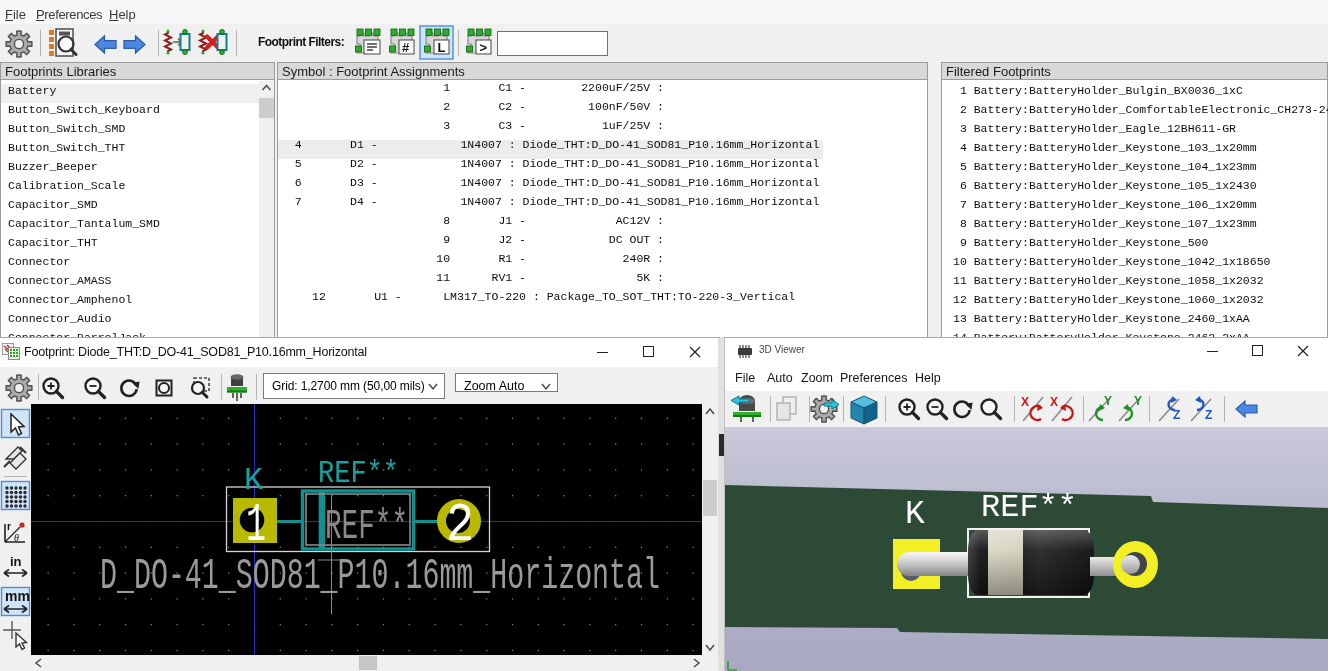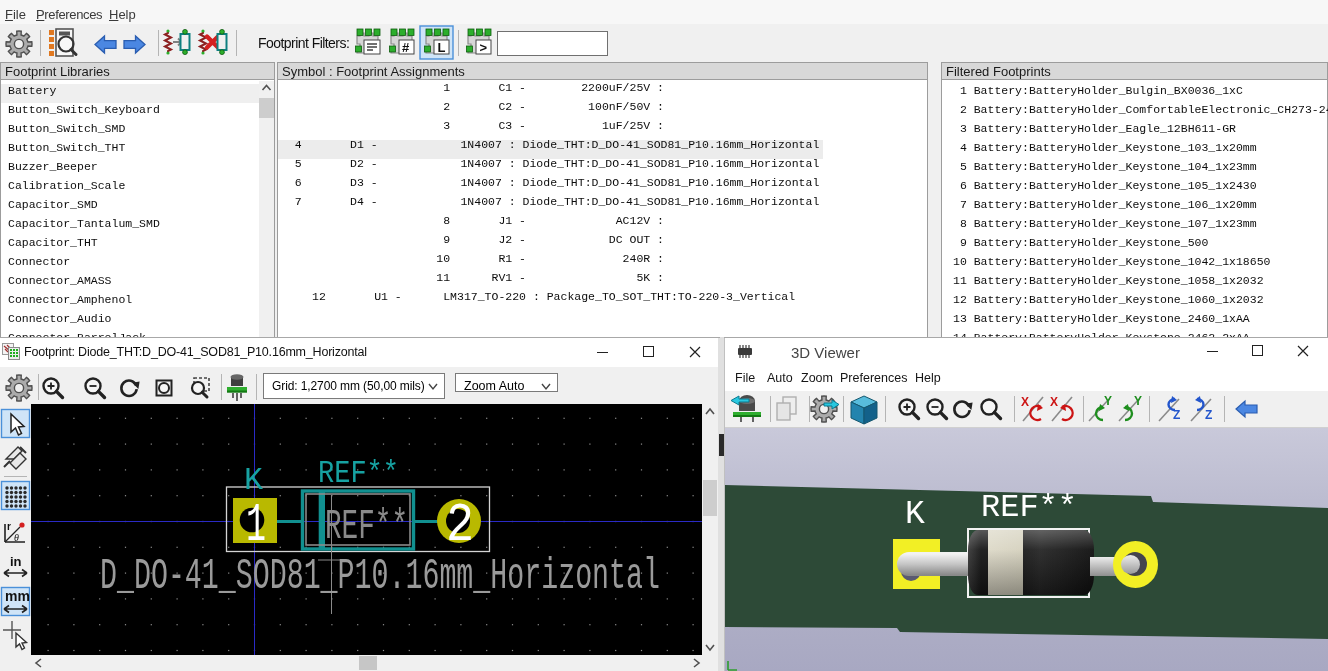--- a/index.html
+++ b/index.html
@@ -135,26 +135,26 @@
       <rect x="10" y="11" width="15" height="14" fill="#fff" stroke="#444"></rect>
       <text x="13.5" y="23" font-size="13" font-weight="bold" fill="#111" font-family="Liberation Sans">L</text>
     </g>
   <line x1="458.5" y1="6" x2="458.5" y2="32" stroke="#b4b4b4"></line>
   <g transform="translate(466,5)">
       <use href="#chip"></use>
       <rect x="10" y="11" width="15" height="14" fill="#fff" stroke="#444"></rect>
       <text x="13.5" y="23" font-size="13" font-weight="bold" fill="#111" font-family="Liberation Sans">&gt;</text>
     </g>
 </svg>
-<div class="abs" style="left:258px;top:35px;font-size:14px;font-weight:normal;color:#101010;letter-spacing:-0.55px;">Footprint Filters:</div>
+<div class="abs" style="left:258px;top:35px;font-size:12px;font-weight:bold;color:#101010;letter-spacing:-0.55px;">Footprint Filters:</div>
 
 <div class="abs" style="left:497px;top:31px;width:109px;height:23px;background:#fff;border:1px solid #707070;"></div>
 
 <div class="abs" style="left:0;top:62px;width:275px;height:18px;"></div>
-<div class="abs hdr" style="left:0;top:62px;width:275px;height:18px;">Footprint Libraries</div>
+<div class="abs hdr" style="left:0;top:62px;width:275px;height:18px;">Footprints Libraries</div>
 <div class="abs" style="left:0;top:80px;width:275px;height:260px;background:#fff;border:1px solid #9c9c9c;border-top:none;box-sizing:border-box;"></div>
 <div class="abs" style="left:1px;top:83.5px;width:258px;height:19px;background:#efefef;"></div>
 <pre class="abs" style="left:8px;top:81.4px;">Battery
 Button_Switch_Keyboard
 Button_Switch_SMD
 Button_Switch_THT
 Buzzer_Beeper
 Calibration_Scale
 Capacitor_SMD
 Capacitor_Tantalum_SMD
@@ -637,21 +637,21 @@
         <line x1="4" y1="0" x2="4" y2="3"></line>
           <line x1="7" y1="0" x2="7" y2="3"></line>
           <line x1="10" y1="0" x2="10" y2="3"></line>
           <line x1="13" y1="0" x2="13" y2="3"></line>
         <line x1="4" y1="10" x2="4" y2="13"></line>
           <line x1="7" y1="10" x2="7" y2="13"></line>
           <line x1="10" y1="10" x2="10" y2="13"></line>
           <line x1="13" y1="10" x2="13" y2="13"></line>
       </g>
     </svg>
-    <span class="abs" style="left:34px;top:7px;font-size:15px;color:#454545;margin-left:32px;">3D Viewer</span>
+    <span class="abs" style="left:34px;top:7px;font-size:10px;color:#454545;">3D Viewer</span>
     <div class="abs" style="left:482px;top:14px;width:11px;height:1px;background:#222;"></div>
     <div class="abs" style="left:527px;top:8px;width:9px;height:9px;border:1px solid #222;"></div>
     <svg class="abs" style="left:572px;top:8px;" width="12" height="12">
         <path d="M1 1 L11 11 M11 1 L1 11" stroke="#222" stroke-width="1.2"></path>
       </svg>
   </div>
 
   <div class="abs" style="left:0;top:29px;width:604px;height:25px;background:#fff;font-size:12.5px;color:#161616;">
     <span class="abs" style="left:10px;top:5px;">File</span>
     <span class="abs" style="left:42px;top:5px;">Auto</span>

